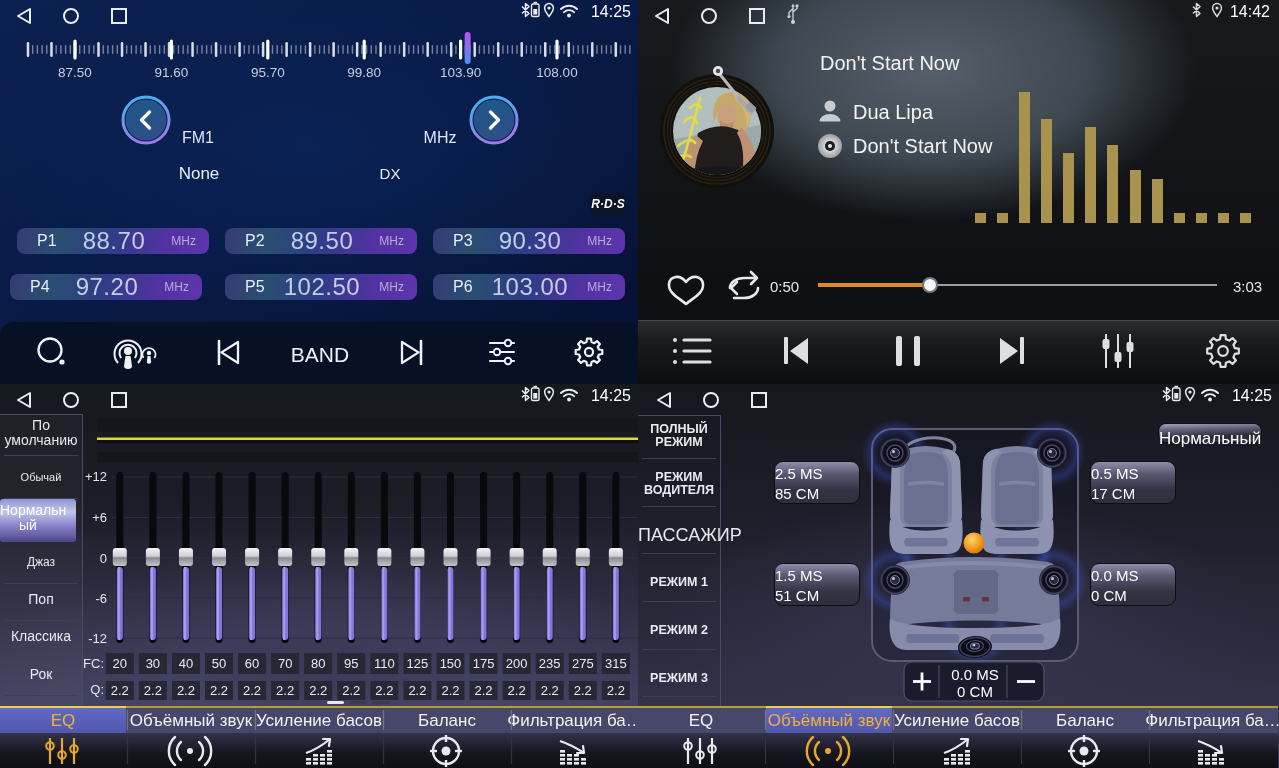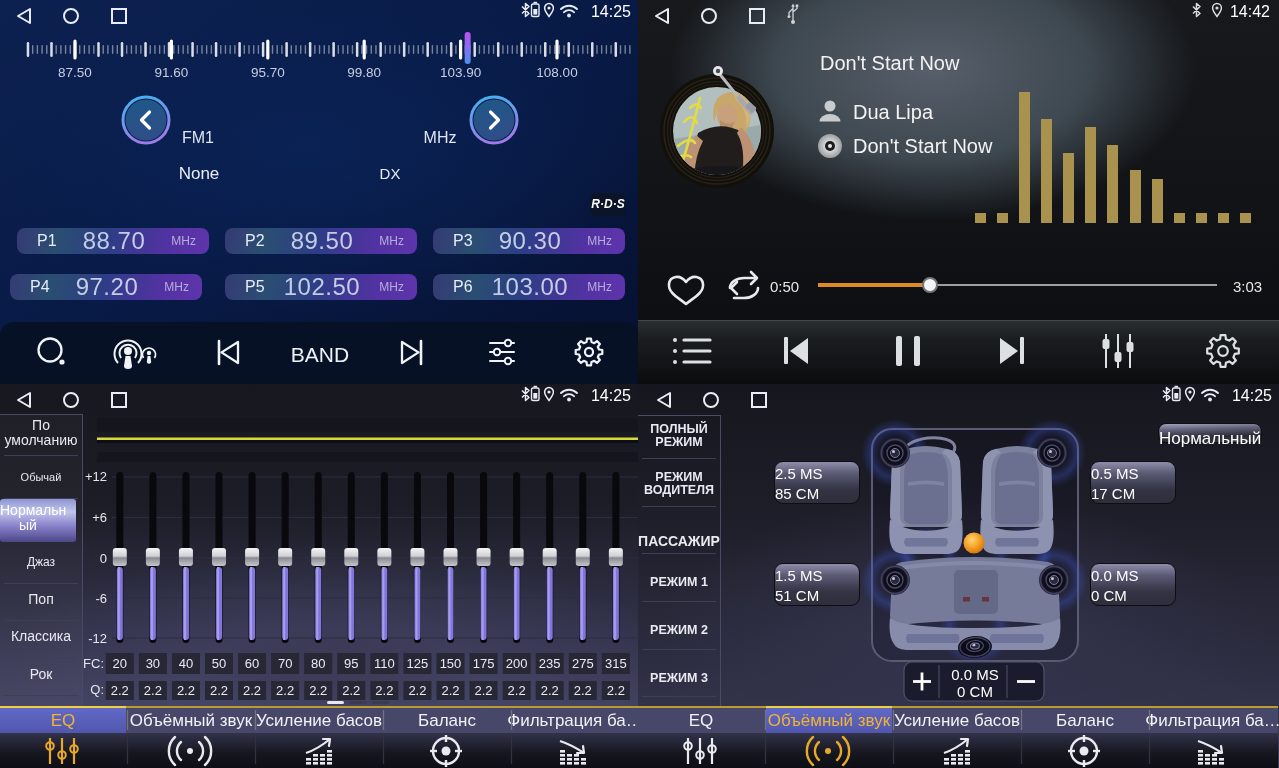--- a/index.html
+++ b/index.html
@@ -942,21 +942,21 @@
       <rect x="574" y="370" width="5" height="2.6" fill="#e8eaee"></rect>
       <rect x="581" y="378" width="5" height="2.6" fill="#e8eaee"></rect>
       <rect x="581" y="374" width="5" height="2.6" fill="#e8eaee"></rect>
       <path d="M 560 357 Q 572 361 584 369" fill="none" stroke="#e8eaee" stroke-width="2.2"></path>
       <path d="M 584 369 l -7 0 m 7 0 l -1 -7" fill="none" stroke="#e8eaee" stroke-width="2.2" stroke-linecap="round" stroke-linejoin="round"></path>
     </svg>
   <div class="side-item" style="left:0;top:39px;font-size:12.5px;font-weight:bold;line-height:13px">ПОЛНЫЙ<br>РЕЖИМ</div>
   <div class="divider" style="top:74px"></div>
   <div class="side-item" style="left:0;top:87px;font-size:12.5px;font-weight:bold;line-height:13px">РЕЖИМ<br>ВОДИТЕЛЯ</div>
   <div class="divider" style="top:122px"></div>
-  <div class="side-item" style="left:0;top:150px;font-size:14px;font-weight:bold">ПАССАЖИР</div>
+  <div class="side-item" style="left:0;top:144px;font-size:18px;font-weight:normal">ПАССАЖИР</div>
   <div class="divider" style="top:169px"></div>
   <div class="side-item" style="left:0;top:191px;font-size:12.5px;font-weight:bold">РЕЖИМ 1</div>
   <div class="divider" style="top:217px"></div>
   <div class="side-item" style="left:0;top:239px;font-size:12.5px;font-weight:bold">РЕЖИМ 2</div>
   <div class="divider" style="top:265px"></div>
   <div class="side-item" style="left:0;top:287px;font-size:12.5px;font-weight:bold">РЕЖИМ 3</div>
   <div class="divider" style="top:312px"></div>
   <div class="abs" style="left:520px;top:39px;width:104px;height:20px;border-radius:8px;background:linear-gradient(178deg,#a2a2be 0%,#62627a 30%,#2a2a36 68%,#3a3a48 100%);border:1.5px solid #0d0d12;color:#fff;font-size:17px;text-align:center;line-height:30px">Нормальный</div>
   <div class="msbtn" style="left:136px;top:77px">2.5 MS<br>85 CM</div>
   <div class="msbtn" style="left:452px;top:77px">0.5 MS<br>17 CM</div>

